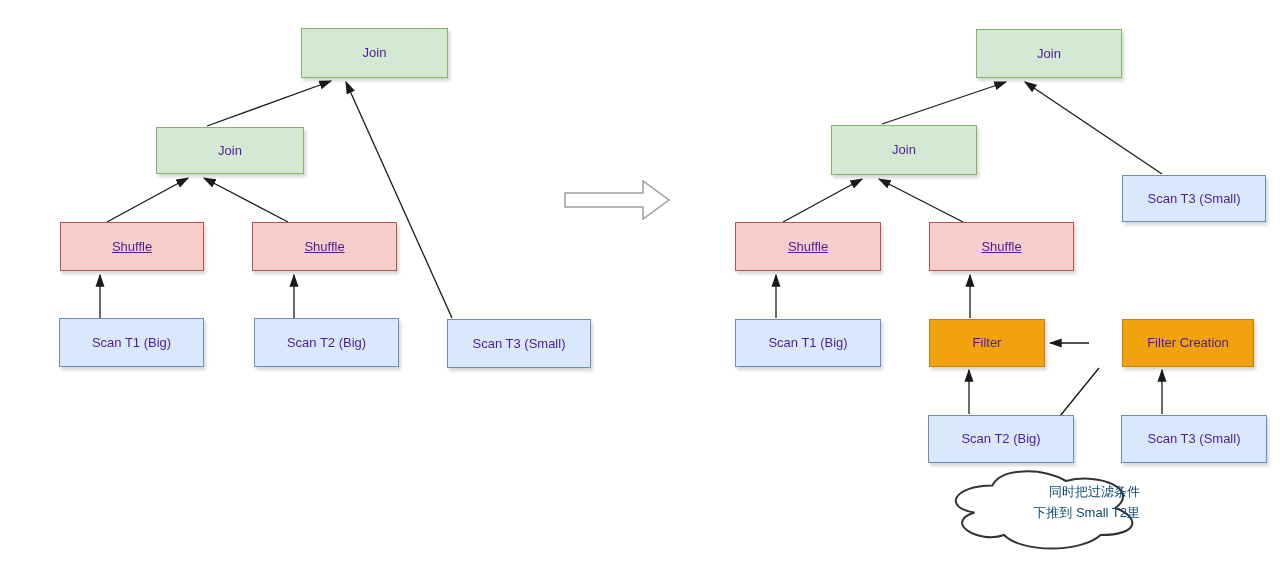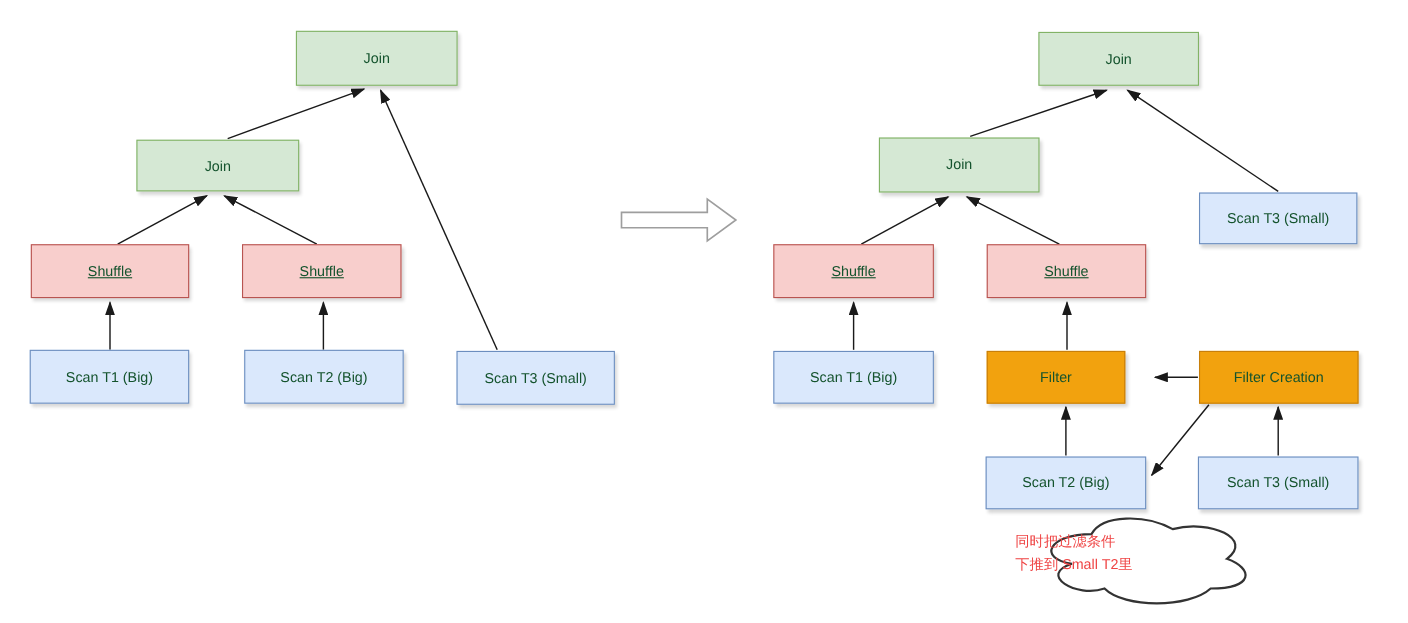--- a/index.html
+++ b/index.html
@@ -18,40 +18,41 @@
     height: 566px;
   }
   .node {
     position: absolute;
     display: flex;
     align-items: center;
     justify-content: center;
     box-sizing: border-box;
     border: 1px solid #000;
     font-size: 13px;
-    color: #14532d;
+    color: #4c1d95;
     text-align: center;
     box-shadow: 2px 3px 3px rgba(0,0,0,0.16);
     line-height: 1.2;
     white-space: nowrap;
+    margin-left: 32px;
   }
   .node-green  { background: var(--green-fill, #d5e8d4);  border-color: var(--green-border, #82b366); }
   .node-pink   { background: var(--pink-fill, #f8cecc);   border-color: var(--pink-border, #b85450); text-decoration: underline; }
   .node-blue   { background: var(--blue-fill, #dae8fc);   border-color: var(--blue-border, #6c8ebf); }
   .node-orange { background: var(--orange-fill, #f2a20e); border-color: var(--orange-border, #c87f0a); }
   .edge { stroke: var(--arrow-color, #1a1a1a); stroke-width: 1.3; fill: none; }
   .cloud-shape { fill: #ffffff; stroke: var(--cloud-border, #333333); stroke-width: 2; }
   .cloud-text {
     position: absolute;
-    left: 923px;
+    left: 943px;
     top: 482px;
     width: 197px;
     font-size: 13px;
-    color: #ef4444;
-    text-align: left;
+    color: #0c4a6e;
+    text-align: right;
     line-height: 1.6;
   }
   .cloud-text span { display: block; }
   .transform-arrow { fill: #ffffff; stroke: var(--transform-arrow-border, #9e9e9e); stroke-width: 1.5; }
 </style>
 </head>
 <body>
 
 <div id="canvas">
 
@@ -111,23 +112,23 @@
   <div class="node node-green" style="left:799px; top:125px; width:146px; height:50px;">Join</div>
 
   <div class="node node-blue" style="left:1090px; top:175px; width:144px; height:47px;">Scan T3 (Small)</div>
 
   <div class="node node-pink" style="left:703px; top:222px; width:146px; height:49px;">Shuffle</div>
 
   <div class="node node-pink" style="left:897px; top:222px; width:145px; height:49px;">Shuffle</div>
 
   <div class="node node-blue" style="left:703px; top:319px; width:146px; height:48px;">Scan T1 (Big)</div>
 
-  <div class="node node-orange" style="left:897px; top:319px; width:126px; height:48px;">Filter</div>
+  <div class="node node-orange" style="left:897px; top:319px; width:116px; height:48px;">Filter</div>
 
-  <div class="node node-orange" style="left:1090px; top:319px; width:145px; height:48px;">Filter Creation</div>
+  <div class="node node-orange" style="left:1090px; top:319px; width:132px; height:48px;">Filter Creation</div>
 
   <div class="node node-blue" style="left:896px; top:415px; width:146px; height:48px;">Scan T2 (Big)</div>
 
   <div class="node node-blue" style="left:1089px; top:415px; width:146px; height:48px;">Scan T3 (Small)</div>
 
   <div class="cloud-text">
     <span>同时把过滤条件</span>
     <span>下推到 Small T2里</span>
   </div>
 

